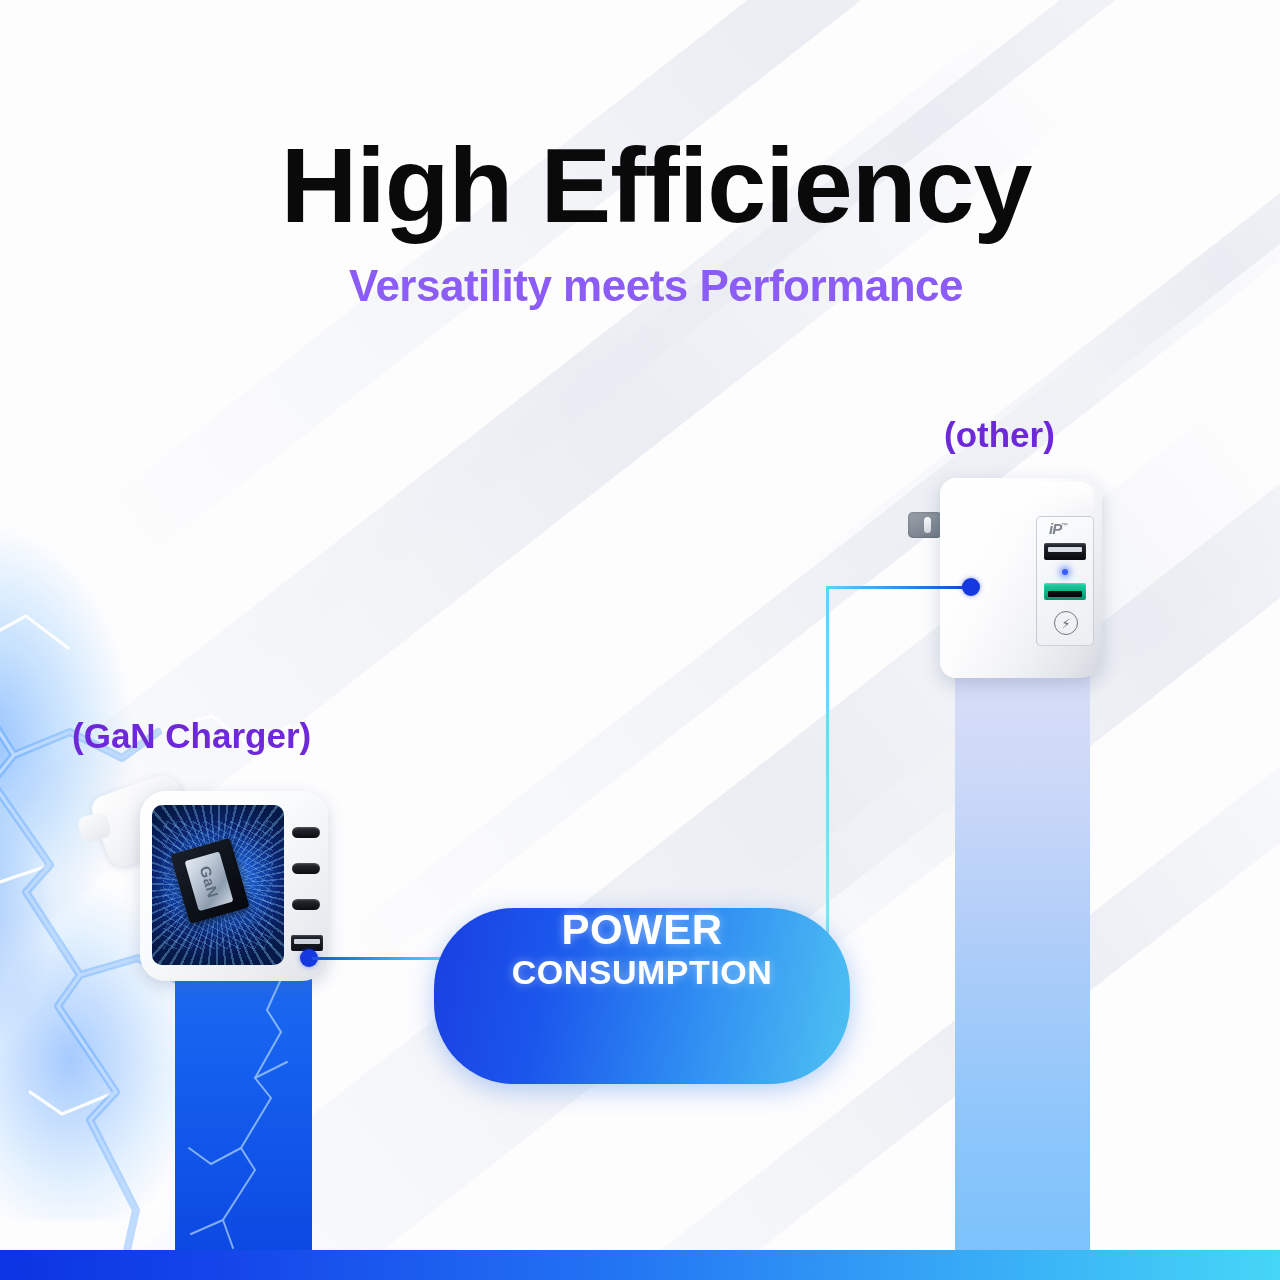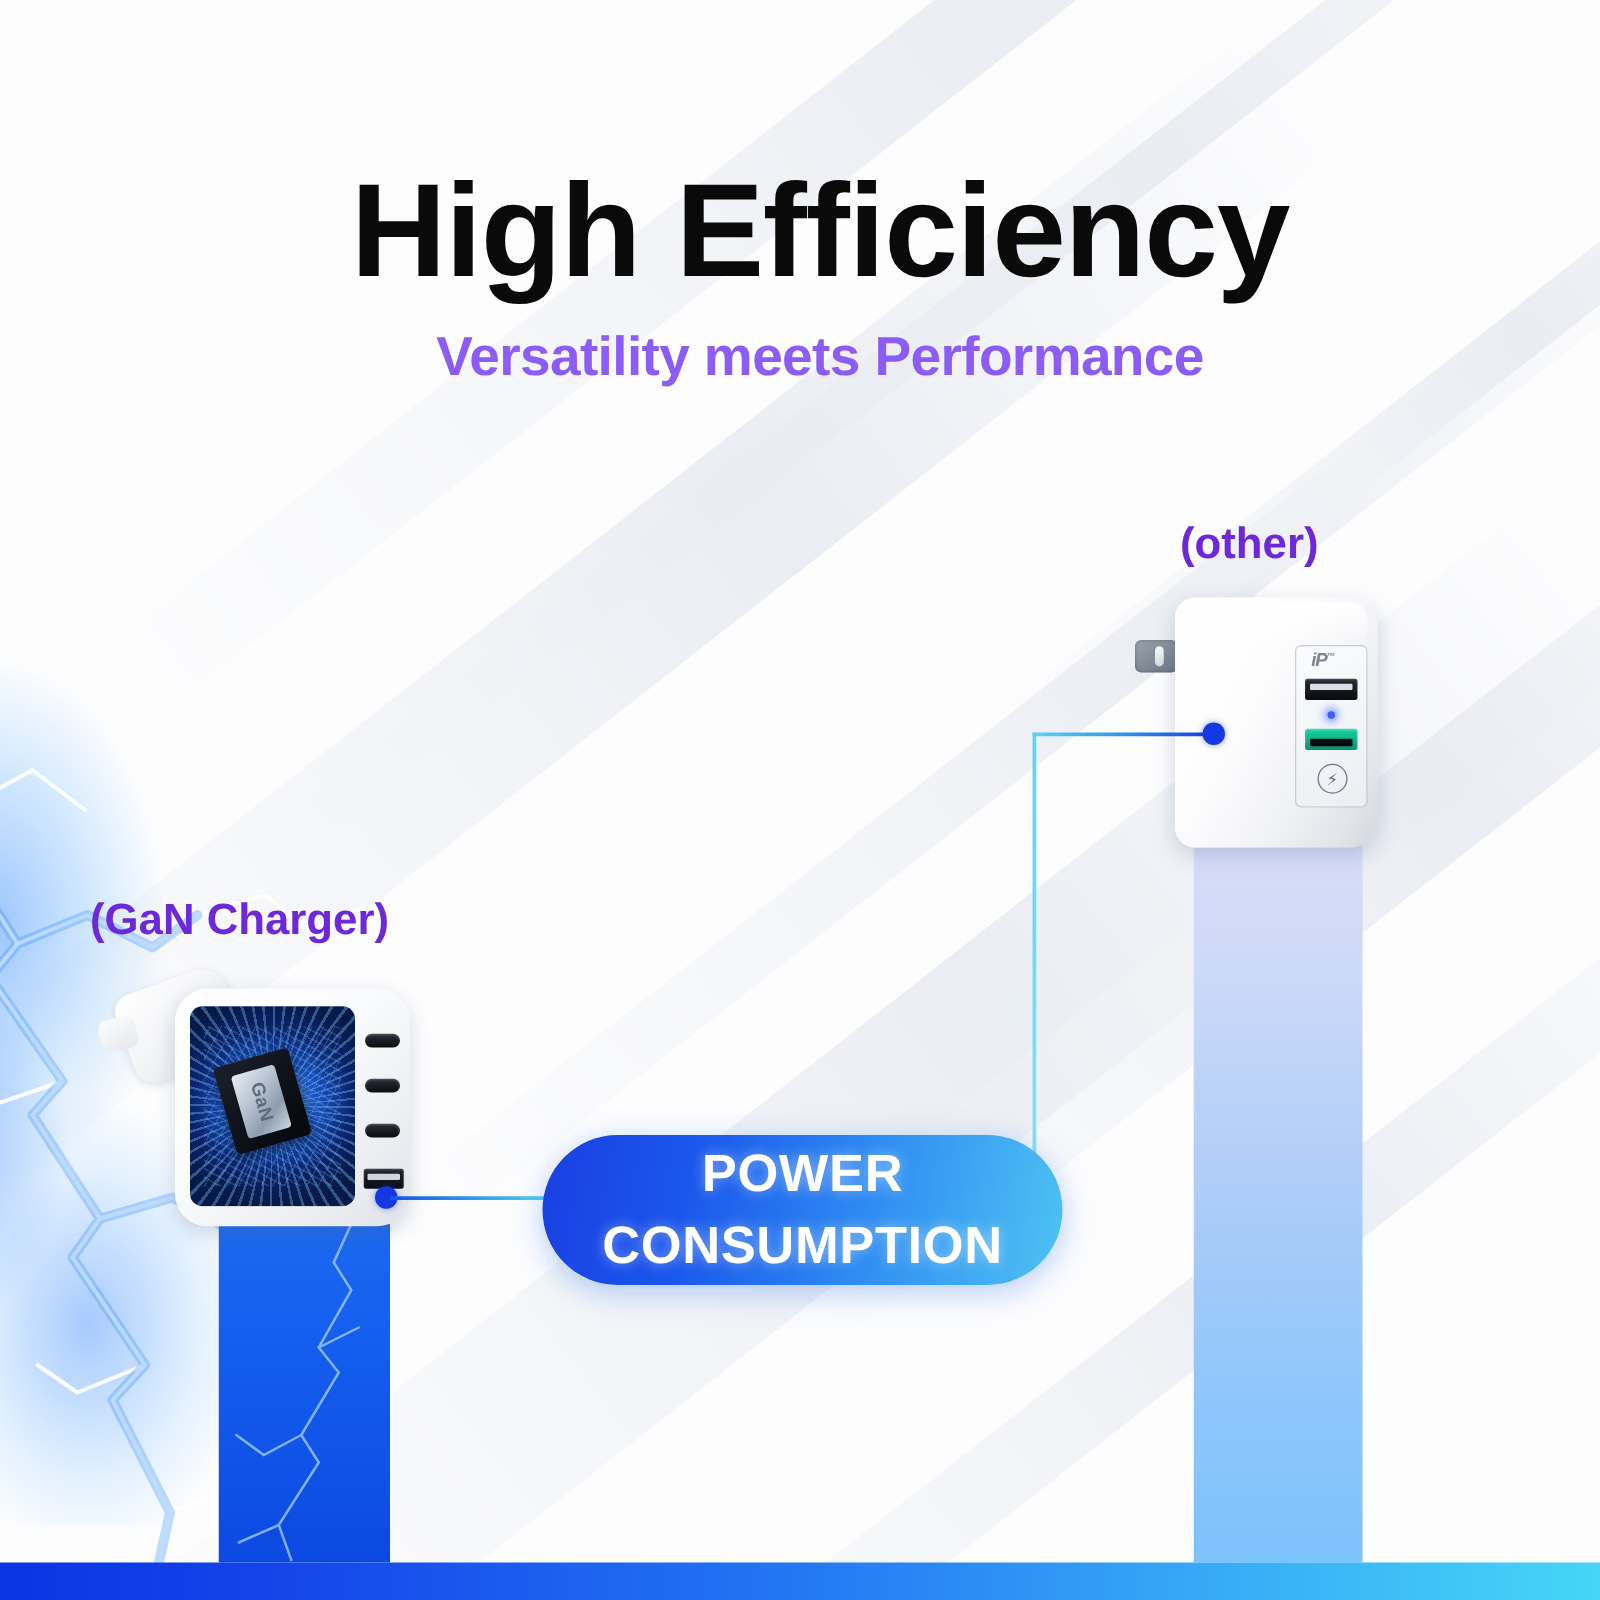--- a/index.html
+++ b/index.html
@@ -40,27 +40,27 @@
     background:linear-gradient(180deg,#1f6bf0 0%,#1560ee 35%,#0c49e2 100%);}
   .bar-gan .lt{position:absolute;inset:0;overflow:hidden;opacity:.85;}
   .bar-other{position:absolute;left:955px;top:668px;width:135px;height:582px;
     background:linear-gradient(180deg,#d9ddf7 0%,#cdd9f8 18%,#aecdf8 48%,#8ec6fb 78%,#7cc2fb 100%);}
 
   
   .footer-band{position:absolute;left:0;bottom:0;width:1280px;height:30px;
     background:linear-gradient(90deg,#0b34e2 0%,#1546ea 18%,#2274f3 48%,#36a7f6 74%,#45d6f7 100%);}
 
   
-  .badge{position:absolute;left:434px;top:908px;width:416px;height:120px;border-radius:80px;
+  .badge{position:absolute;left:434px;top:908px;width:416px;height:176px;border-radius:80px;
     background:linear-gradient(100deg,#1a3fe2 0%,#1b57ec 28%,#2f8cf2 62%,#4ec2f2 100%);
-    display:flex;flex-direction:column;align-items:center;justify-content:center;
+    display:flex;flex-direction:column;align-items:center;
     box-shadow:0 6px 26px rgba(40,110,230,.34);}
   .badge-l1,.badge-l2{color:#ffffff;font-weight:bold;letter-spacing:.5px;text-shadow:0 0 10px rgba(255,255,255,.45);}
   .badge-l1{font-size:42px;line-height:1.05;}
-  .badge-l2{font-size:42px;line-height:1.1;margin-top:12px;}
+  .badge-l2{font-size:34px;line-height:1.1;margin-top:2px;}
 
   
   .conn-left{position:absolute;left:300px;top:954px;width:140px;height:9px;}
   .conn-left .ln{position:absolute;left:12px;top:3px;width:128px;height:2.5px;
     background:linear-gradient(90deg,#1b4fe6 0%,#2f9fee 55%,#58d2f3 100%);}
   .dot{position:absolute;width:18px;height:18px;border-radius:50%;background:#1538e0;box-shadow:0 0 5px rgba(25,60,230,.5);}
   .conn-left .dot{left:0;top:-5px;}
 
   .conn-right{position:absolute;left:818px;top:580px;width:160px;height:390px;}
   .conn-right .h{position:absolute;left:8px;top:6px;width:146px;height:2.5px;

